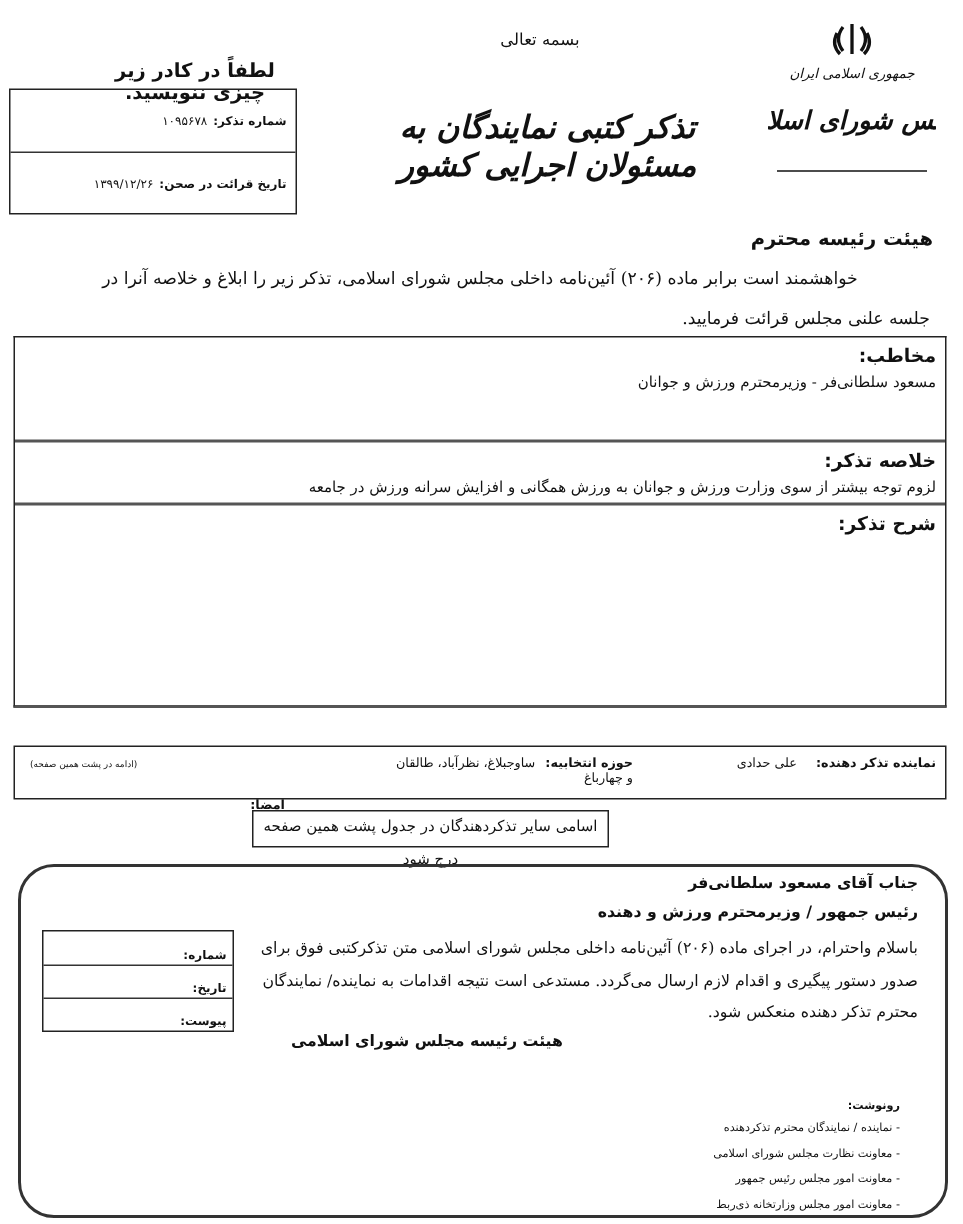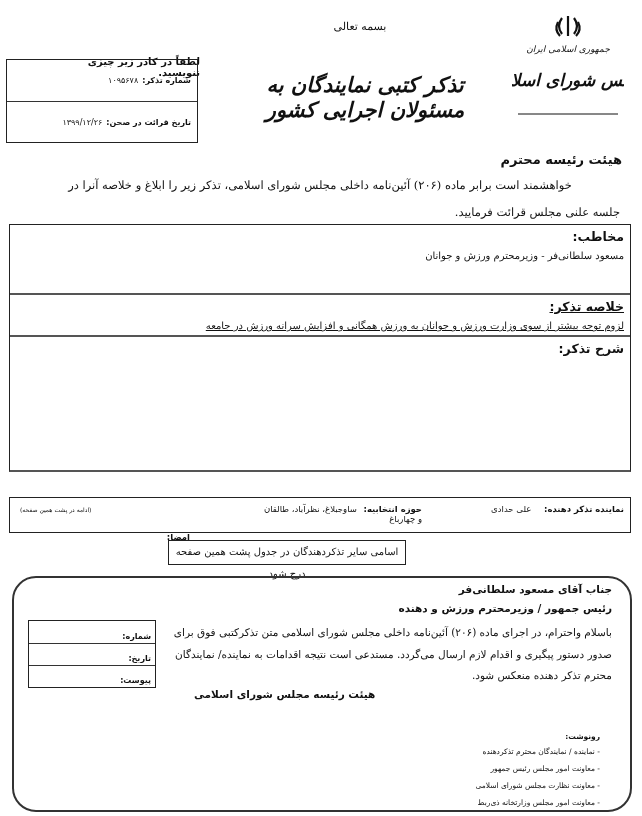--- a/index.html
+++ b/index.html
@@ -5,39 +5,39 @@
     * { box-sizing: border-box; margin: 0; padding: 0; }
     html, body { width: 642px; height: 816px; background: #ffffff; overflow: hidden; }
     body { position: relative; font-family: "DejaVu Sans", sans-serif; color: #111; direction: rtl; }
     .abs { position: absolute; }
     .bold { font-weight: bold; }
 
     
     #bismillah { top: 20px; left: 300px; width: 120px; text-align: center; font-size: 11px; font-family: "DejaVu Serif", serif; }
     #logo { top: 14px; left: 512px; width: 112px; height: 108px; }
     #title-calligraphy { top: 72px; left: 240px; width: 250px; text-align: center; font-family: "DejaVu Serif", serif; font-size: 21px; font-style: italic; font-weight: bold; letter-spacing: -0.5px; }
-    #note-top { top: 56px; left: 60px; width: 140px; font-size: 10px; }
+    #note-top { top: 40px; left: 60px; width: 140px; font-size: 13px; text-align: center; }
     #info-box { top: 59px; left: 6px; width: 192px; height: 84px; border: 1.5px solid #222; }
     #info-box .row { height: 50%; display: flex; align-items: center; padding-right: 6px; font-size: 8px; }
     #info-box .row + .row { border-top: 1.5px solid #333; }
 
     
     #salutation { top: 152px; right: 20px; font-size: 13px; font-weight: bold; }
     #intro-1 { top: 178px; right: 22px; width: 600px; font-size: 11.5px; font-family: "DejaVu Serif", serif; text-align: center; }
     #intro-2 { top: 205px; right: 22px; font-size: 11.5px; font-family: "DejaVu Serif", serif; }
 
     
     #main-box { top: 224px; left: 9px; width: 622px; height: 248px; border: 1.5px solid #222; border-bottom: 2px solid #555; padding-left: 18px; }
     .sec { position: absolute; left: 0; right: 0; padding: 4px 6px 0 6px; }
     .sec + .sec { border-top: 2px solid #555; }
     .sec-title { font-size: 12.5px; font-weight: bold; }
     .sec-body { font-size: 10px; font-family: "DejaVu Serif", serif; margin-top: 3px; line-height: 1.7; }
     #sec-addressee { top: 0; height: 42px; }
     #sec-summary { top: 42px; height: 70px; }
-    #sec-summary { top: 68px; height: 40px; text-decoration: underline; }
+    #sec-summary { top: 68px; height: 40px; }
     #sec-desc { top: 110px; height: 136px; }
     #sec-desc .sec-body { margin-top: 18px; }
 
     
     #sig-box { top: 497px; left: 9px; width: 622px; height: 36px; border: 1.5px solid #222; font-size: 8.5px; }
     #sig-box .item { position: absolute; top: 6px; }
     #sig-rep { right: 6px; }
     #sig-district { right: 208px; width: 160px; }
     #sig-sign { right: 440px; margin-top: 28px; }
     #sig-cont { left: 10px; font-size: 6px; top: 8px !important; }
@@ -133,17 +133,17 @@
 
   <div id="ref-table" class="abs">
     <div class="r">شماره:</div>
     <div class="r">تاریخ:</div>
     <div class="r">پیوست:</div>
   </div>
 
   <div id="cc" class="abs">
     <div class="cc-title">رونوشت:</div>
     <div class="cc-item">- نماینده / نمایندگان محترم تذکردهنده</div>
+    <div class="cc-item">- معاونت نظارت مجلس شورای اسلامی</div>
     <div class="cc-item">- معاونت امور مجلس رئیس جمهور</div>
-    <div class="cc-item">- معاونت نظارت مجلس شورای اسلامی</div>
     <div class="cc-item">- معاونت امور مجلس وزارتخانه ذی‌ربط</div>
   </div>
 </div>
 
 </body></html>

